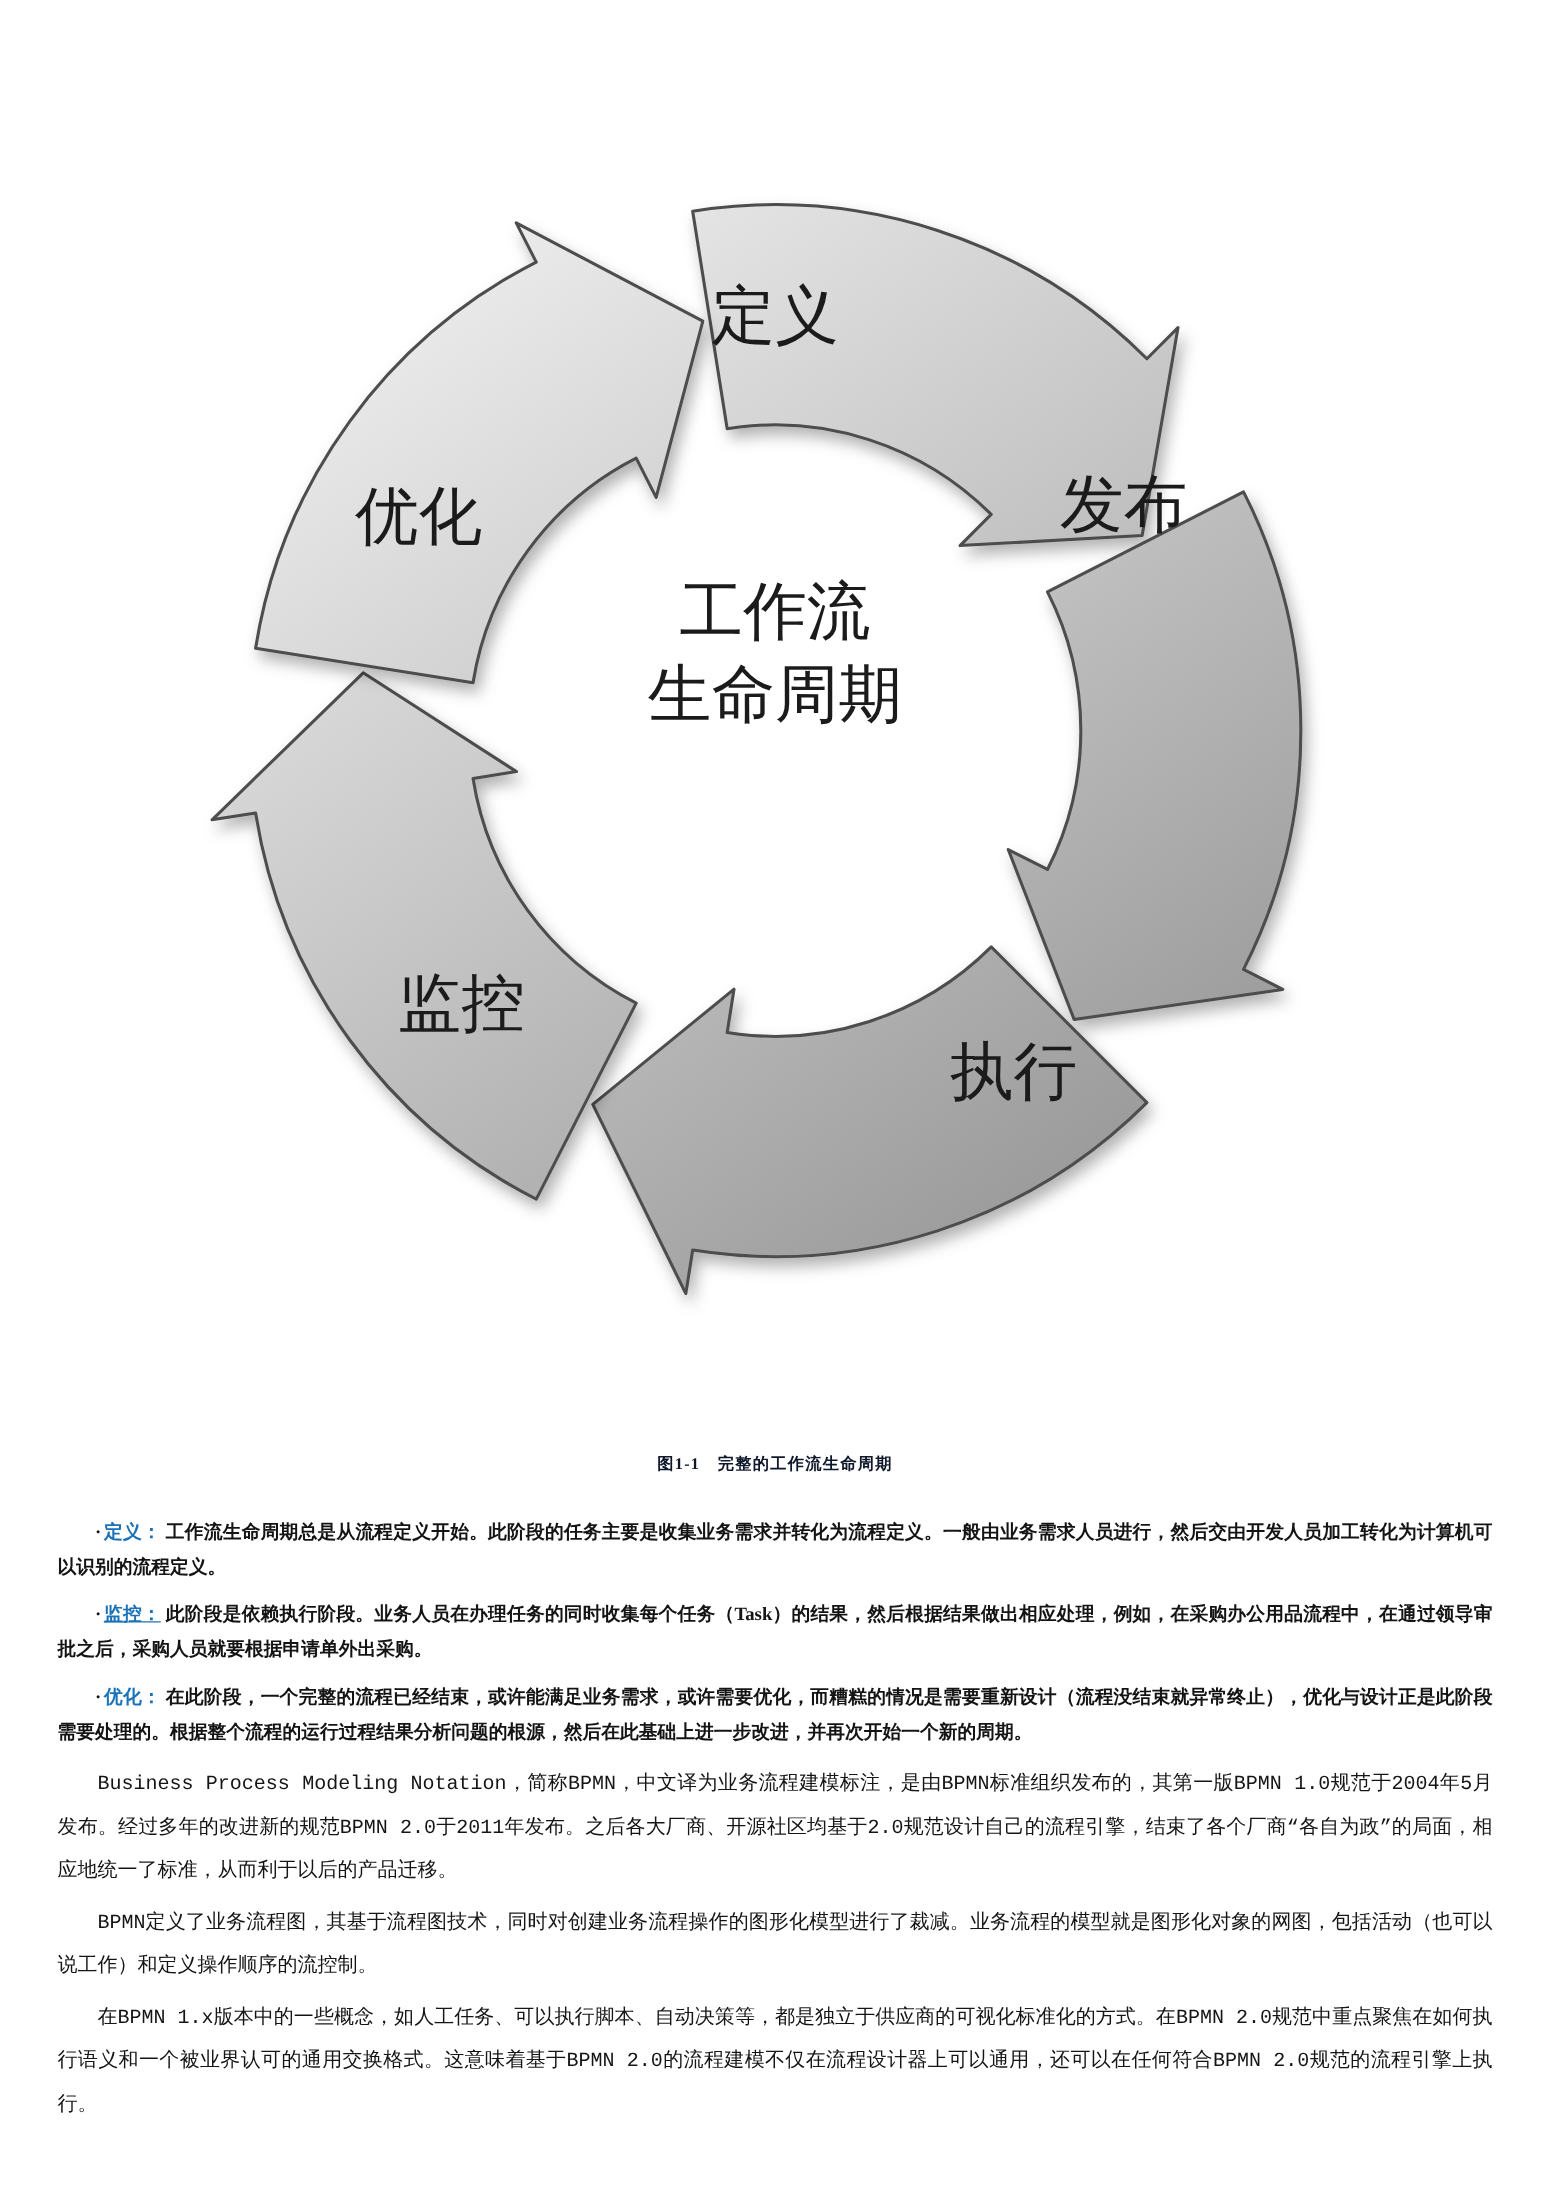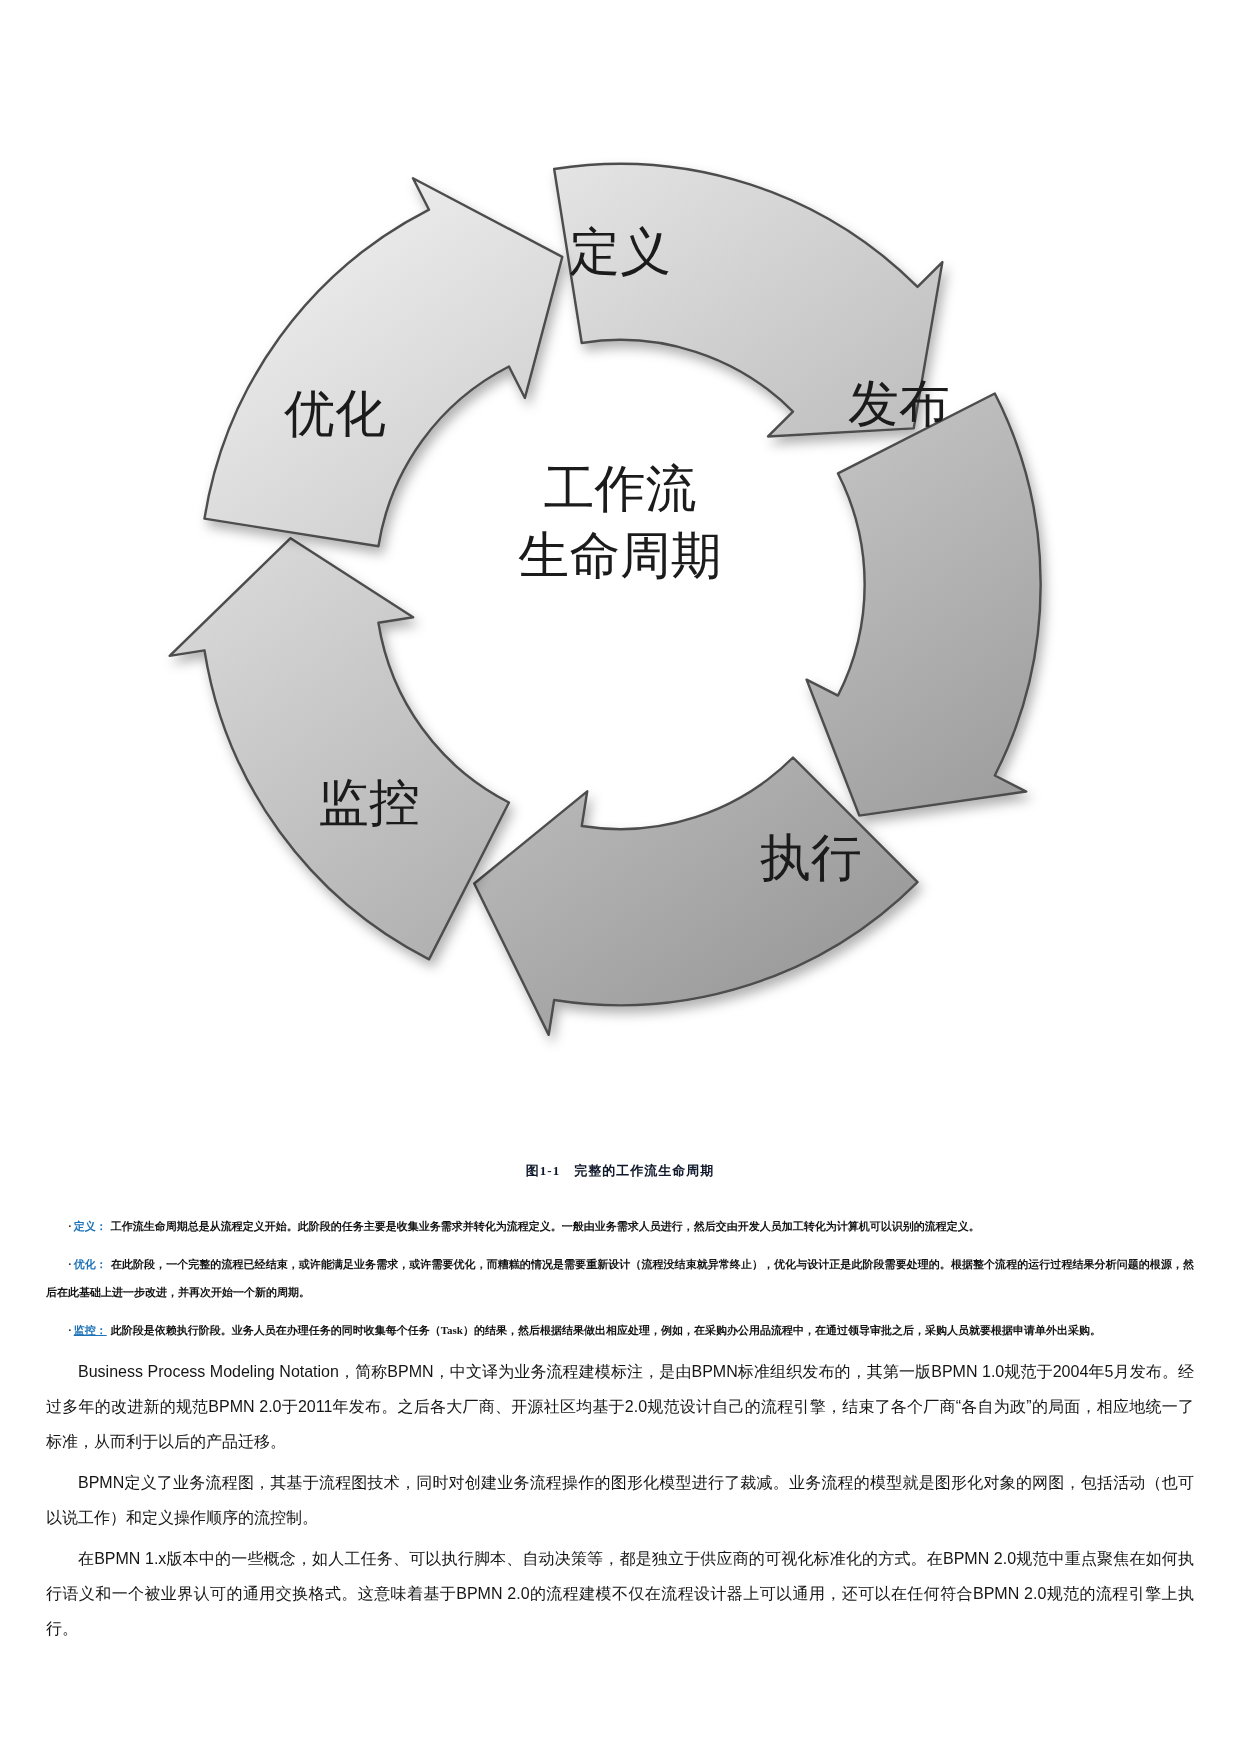--- a/index.html
+++ b/index.html
@@ -30,33 +30,33 @@
     text-align:center;
     font-family:"Liberation Serif","DejaVu Serif",serif;
     font-weight:bold;font-size:13px;color:#0f172a;
     margin-top:56px;letter-spacing:1px;
   }
 
   
   .content{margin-top:32px;}
   .bullet{
     font-family:"Liberation Serif","DejaVu Serif",serif;
-    font-weight:bold;font-size:11px;line-height:28px;
+    font-weight:bold;font-size:15px;line-height:28px;
     text-indent:2em;text-align:justify;margin:0 0 10px 0;color:#141414;
   }
   .bullet .dot{margin-right:2px;}
   .bullet .term{color:#1b72b8;margin-right:4px;}
   .bullet .term.u{text-decoration:underline;}
   h3{
     font-family:"Liberation Sans","DejaVu Sans",sans-serif;
     color:#1b72b8;font-size:19px;font-weight:bold;
     margin:28px 0 16px 0;
   }
   .para{
-    font-family:Liberation Sans, sans-serif;
+    font-family:Liberation Mono, monospace;
     font-size:16px;line-height:35px;text-indent:2em;
     text-align:justify;margin:0 0 6px 0;color:#151515;
   }
 </style>
 </head>
 <body>
 
 <div class="page">
 
   <figure>
@@ -89,24 +89,24 @@
     </div>
     <figcaption>图1-1　完整的工作流生命周期</figcaption>
   </figure>
 
   <section class="content">
 
     <p class="bullet">
       <span class="dot">·</span><span class="term">定义：</span><span>工作流生命周期总是从流程定义开始。此阶段的任务主要是收集业务需求并转化为流程定义。一般由业务需求人员进行，然后交由开发人员加工转化为计算机可以识别的流程定义。</span>
     </p>
     <p class="bullet">
-      <span class="dot">·</span><span class="term">优化：</span><span>在此阶段，一个完整的流程已经结束，或许能满足业务需求，或许需要优化，而糟糕的情况是需要重新设计（流程没结束就异常终止），优化与设计正是此阶段需要处理的。根据整个流程的运行过程结果分析问题的根源，然后在此基础上进一步改进，并再次开始一个新的周期。</span>
+      <span class="dot">·</span><span class="term u">监控：</span><span>此阶段是依赖执行阶段。业务人员在办理任务的同时收集每个任务（Task）的结果，然后根据结果做出相应处理，例如，在采购办公用品流程中，在通过领导审批之后，采购人员就要根据申请单外出采购。</span>
     </p>
     <p class="bullet">
-      <span class="dot">·</span><span class="term u">监控：</span><span>此阶段是依赖执行阶段。业务人员在办理任务的同时收集每个任务（Task）的结果，然后根据结果做出相应处理，例如，在采购办公用品流程中，在通过领导审批之后，采购人员就要根据申请单外出采购。</span>
+      <span class="dot">·</span><span class="term">优化：</span><span>在此阶段，一个完整的流程已经结束，或许能满足业务需求，或许需要优化，而糟糕的情况是需要重新设计（流程没结束就异常终止），优化与设计正是此阶段需要处理的。根据整个流程的运行过程结果分析问题的根源，然后在此基础上进一步改进，并再次开始一个新的周期。</span>
     </p>
 
 
     <p class="para">Business Process Modeling Notation，简称BPMN，中文译为业务流程建模标注，是由BPMN标准组织发布的，其第一版BPMN 1.0规范于2004年5月发布。经过多年的改进新的规范BPMN 2.0于2011年发布。之后各大厂商、开源社区均基于2.0规范设计自己的流程引擎，结束了各个厂商“各自为政”的局面，相应地统一了标准，从而利于以后的产品迁移。</p>
     <p class="para">BPMN定义了业务流程图，其基于流程图技术，同时对创建业务流程操作的图形化模型进行了裁减。业务流程的模型就是图形化对象的网图，包括活动（也可以说工作）和定义操作顺序的流控制。</p>
     <p class="para">在BPMN 1.x版本中的一些概念，如人工任务、可以执行脚本、自动决策等，都是独立于供应商的可视化标准化的方式。在BPMN 2.0规范中重点聚焦在如何执行语义和一个被业界认可的通用交换格式。这意味着基于BPMN 2.0的流程建模不仅在流程设计器上可以通用，还可以在任何符合BPMN 2.0规范的流程引擎上执行。</p>
 
   </section>
 </div>
 

